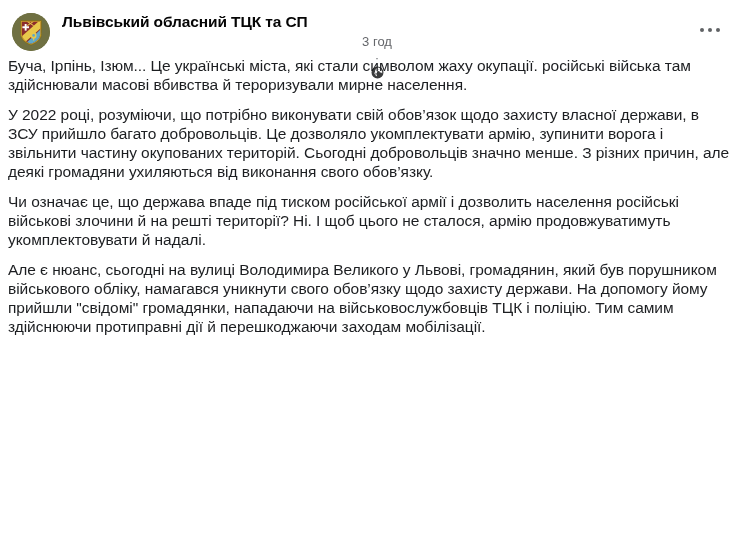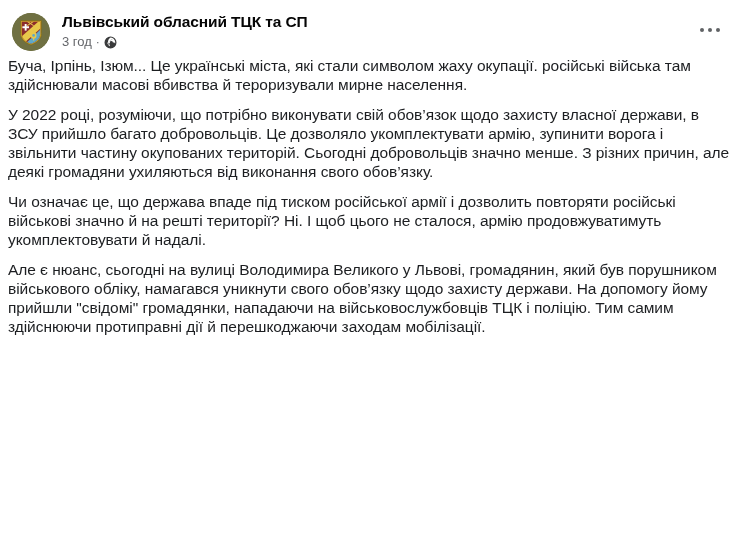--- a/index.html
+++ b/index.html
@@ -62,20 +62,21 @@
     white-space: nowrap;
   }
 
   .meta-row {
     display: flex;
     align-items: center;
     margin-top: 3px;
     font-size: 13px;
     line-height: 16px;
     color: #65676b;
+    flex-direction: column;
   }
   .meta-time { color: #65676b; }
   .meta-dot {
     margin: 0 4px;
     color: #65676b;
     font-size: 12px;
   }
   .globe-icon {
     display: inline-flex;
     width: 13px;
@@ -175,18 +176,18 @@
     <div class="menu-dots">
       <span></span>
       <span></span>
       <span></span>
     </div>
   </div>
 
   <div class="post-body">
     <p>Буча, Ірпінь, Ізюм... Це українські міста, які стали символом жаху окупації. російські війська там здійснювали масові вбивства й тероризували мирне населення.</p>
     <p>У 2022 році, розуміючи, що потрібно виконувати свій обов’язок щодо захисту власної держави, в ЗСУ прийшло багато добровольців. Це дозволяло укомплектувати армію, зупинити ворога і звільнити частину окупованих територій. Сьогодні добровольців значно менше. З різних причин, але деякі громадяни ухиляються від виконання свого обов’язку.</p>
-    <p>Чи означає це, що держава впаде під тиском російської армії і дозволить повторяти російські військові значно й на решті території? Ні. І щоб цього не сталося, армію продовжуватимуть укомплектовувати й надалі.</p>
+    <p>Чи означає це, що держава впаде під тиском російської армії і дозволить населення російські військові злочини й на решті території? Ні. І щоб цього не сталося, армію продовжуватимуть укомплектовувати й надалі.</p>
     <p>Але є нюанс, сьогодні на вулиці Володимира Великого у Львові, громадянин, який був порушником військового обліку, намагався уникнути свого обов’язку щодо захисту держави. На допомогу йому прийшли "свідомі" громадянки, нападаючи на військовослужбовців ТЦК і поліцію. Тим самим здійснюючи протиправні дії й перешкоджаючи заходам мобілізації.</p>
 
   </div>
 
 </div>
 
 </body></html>

